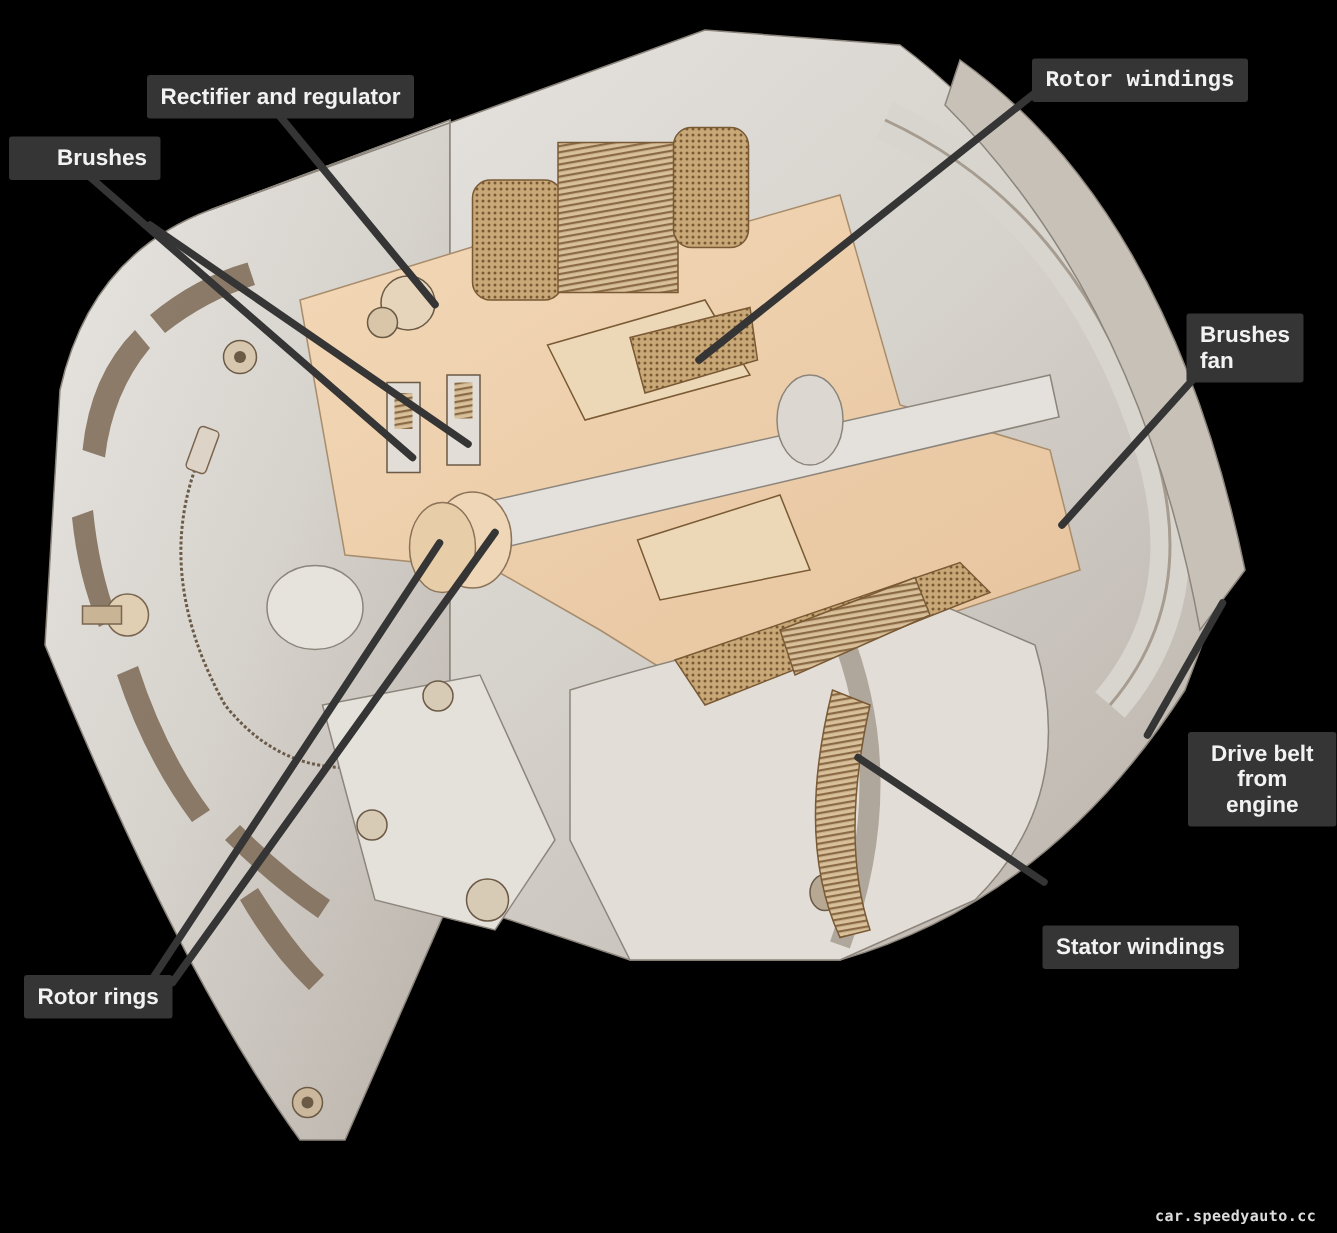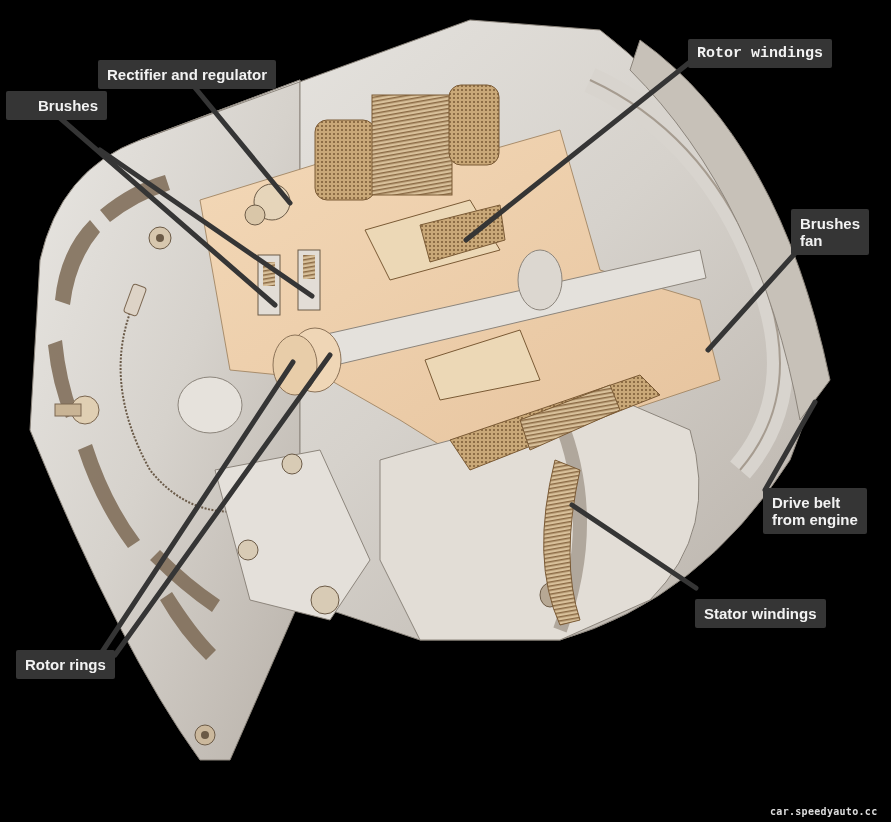--- a/index.html
+++ b/index.html
@@ -135,23 +135,23 @@
     <line x1="100" y1="150" x2="312" y2="296"></line>
     <line x1="690" y1="62" x2="466" y2="240"></line>
     <line x1="798" y1="250" x2="708" y2="350"></line>
     <line x1="765" y1="490" x2="815" y2="402"></line>
     <line x1="696" y1="588" x2="572" y2="505"></line>
     <line x1="100" y1="655" x2="293" y2="362"></line>
     <line x1="115" y1="655" x2="330" y2="355"></line>
   </g>
 </svg>
 
-<div class="label" style="left:98px; top:60px;">Rectifier and regulator</div>
+<div class="label" style="left:98px; top:50px;">Rectifier and regulator</div>
 <div class="label" style="left:6px; top:91px;padding-left:32px;">Brushes</div>
 <div class="label" style="left:688px; top:39px;font-family:Liberation Mono, monospace;">Rotor windings</div>
 <div class="label" style="left:791px; top:209px;">Brushes
 fan</div>
-<div class="label" style="left:763px; top:488px;">Drive belt
+<div class="label" style="left:792px; top:488px;text-align:center;">Drive belt
 from engine</div>
-<div class="label" style="left:695px; top:599px;">Stator windings</div>
+<div class="label" style="left:695px; top:617px;">Stator windings</div>
 <div class="label" style="left:16px; top:650px;">Rotor rings</div>
 
 <div class="watermark">car.speedyauto.cc</div>
 
 </body></html>

